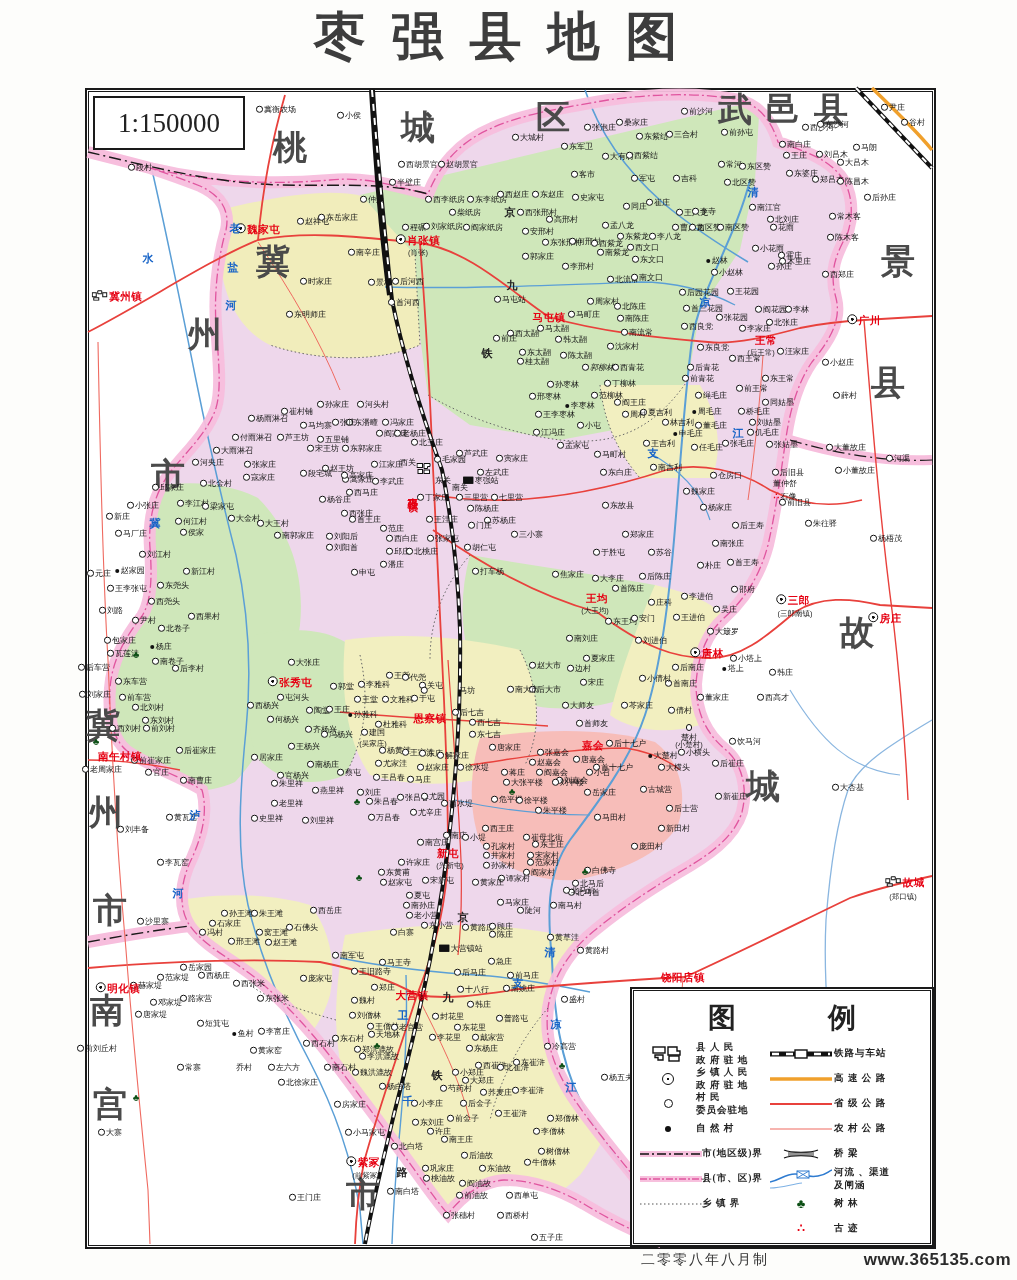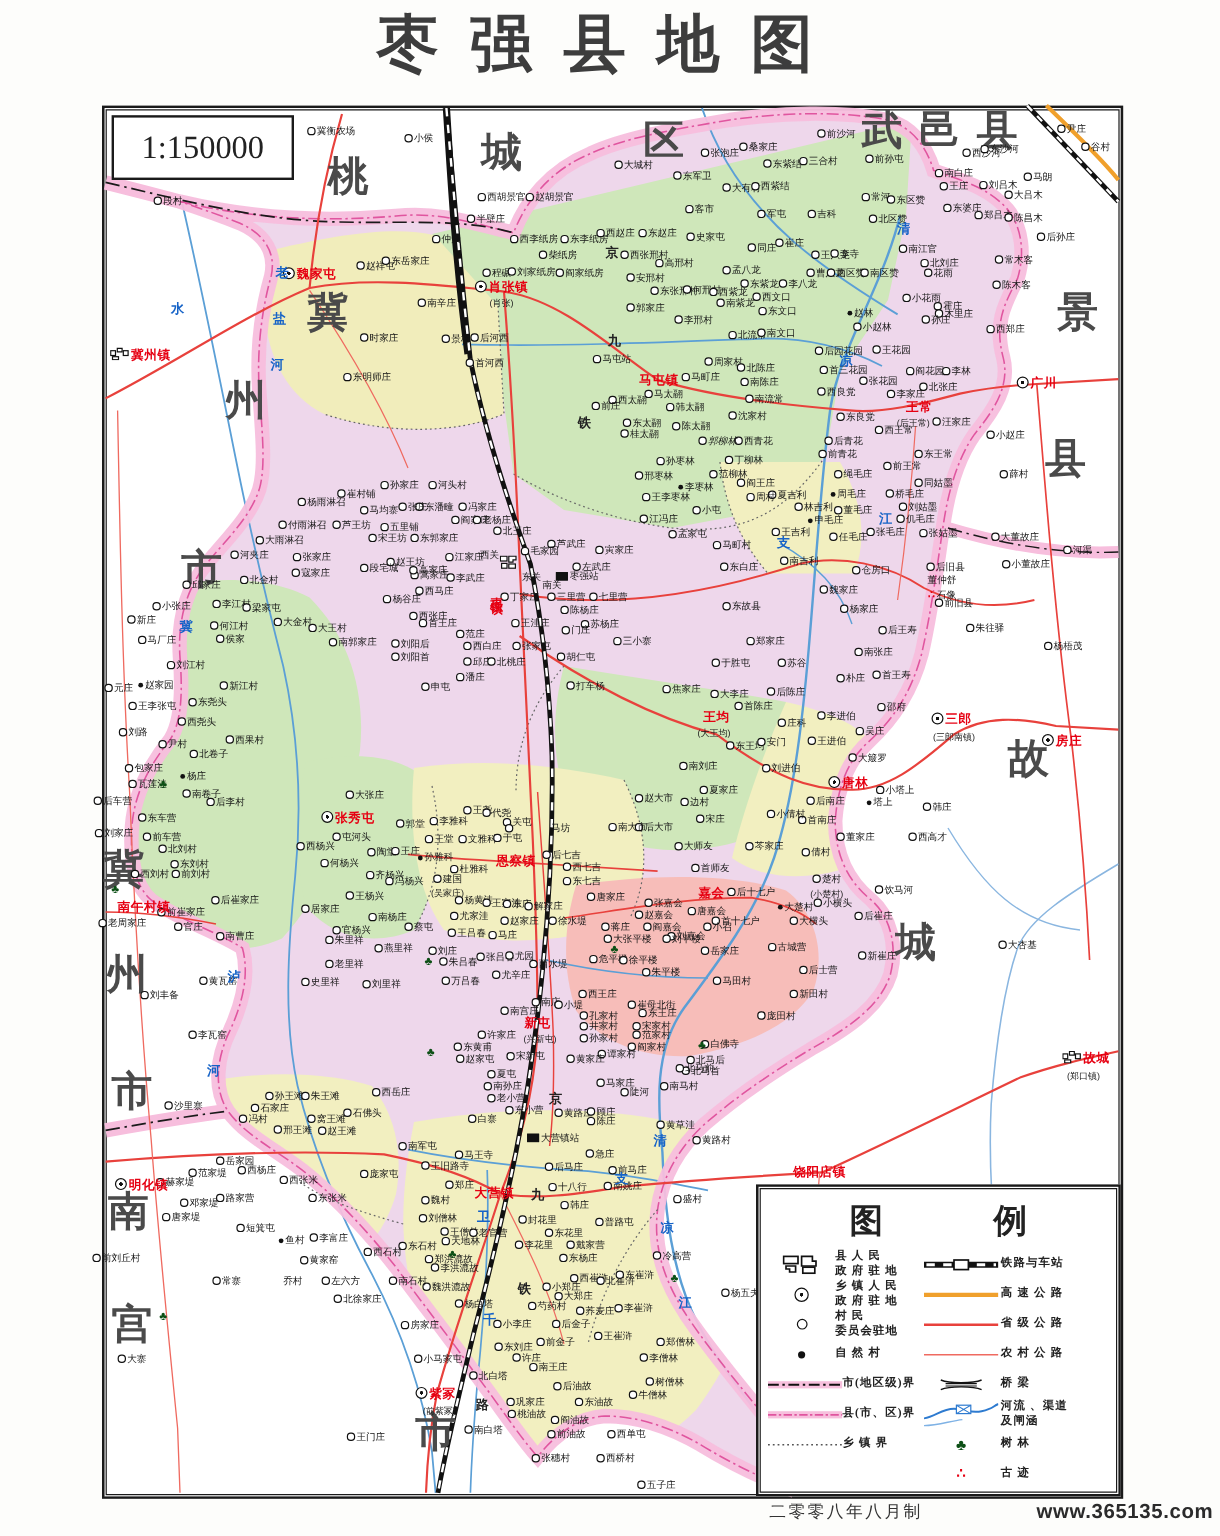--- a/index.html
+++ b/index.html
@@ -1398,21 +1398,21 @@
         <span>赵大市</span>
       </div>
       <div class="lb v" style="left: 545px; top: 690px;">
         <span class="mkw"><i class="mk mko"></i></span>
         <span>后大市</span>
       </div>
       <div class="lb v" style="left: 523px; top: 690px;">
         <span class="mkw"><i class="mk mko"></i></span>
         <span>南大市</span>
       </div>
-      <div class="lb v" style="left: 689px; top: 733px;">
+      <div class="lb v" style="left: 689px; top: 733px; flex-direction: column;">
         <span class="mkw"><i class="mk mko"></i></span>
         <span>楚村</span>
       </div>
       <div class="lb v" style="left: 304px; top: 663px;">
         <span class="mkw"><i class="mk mko"></i></span>
         <span>大张庄</span>
       </div>
       <div class="lb v" style="left: 293px; top: 698px;">
         <span class="mkw"><i class="mk mko"></i></span>
         <span>屯河头</span>

